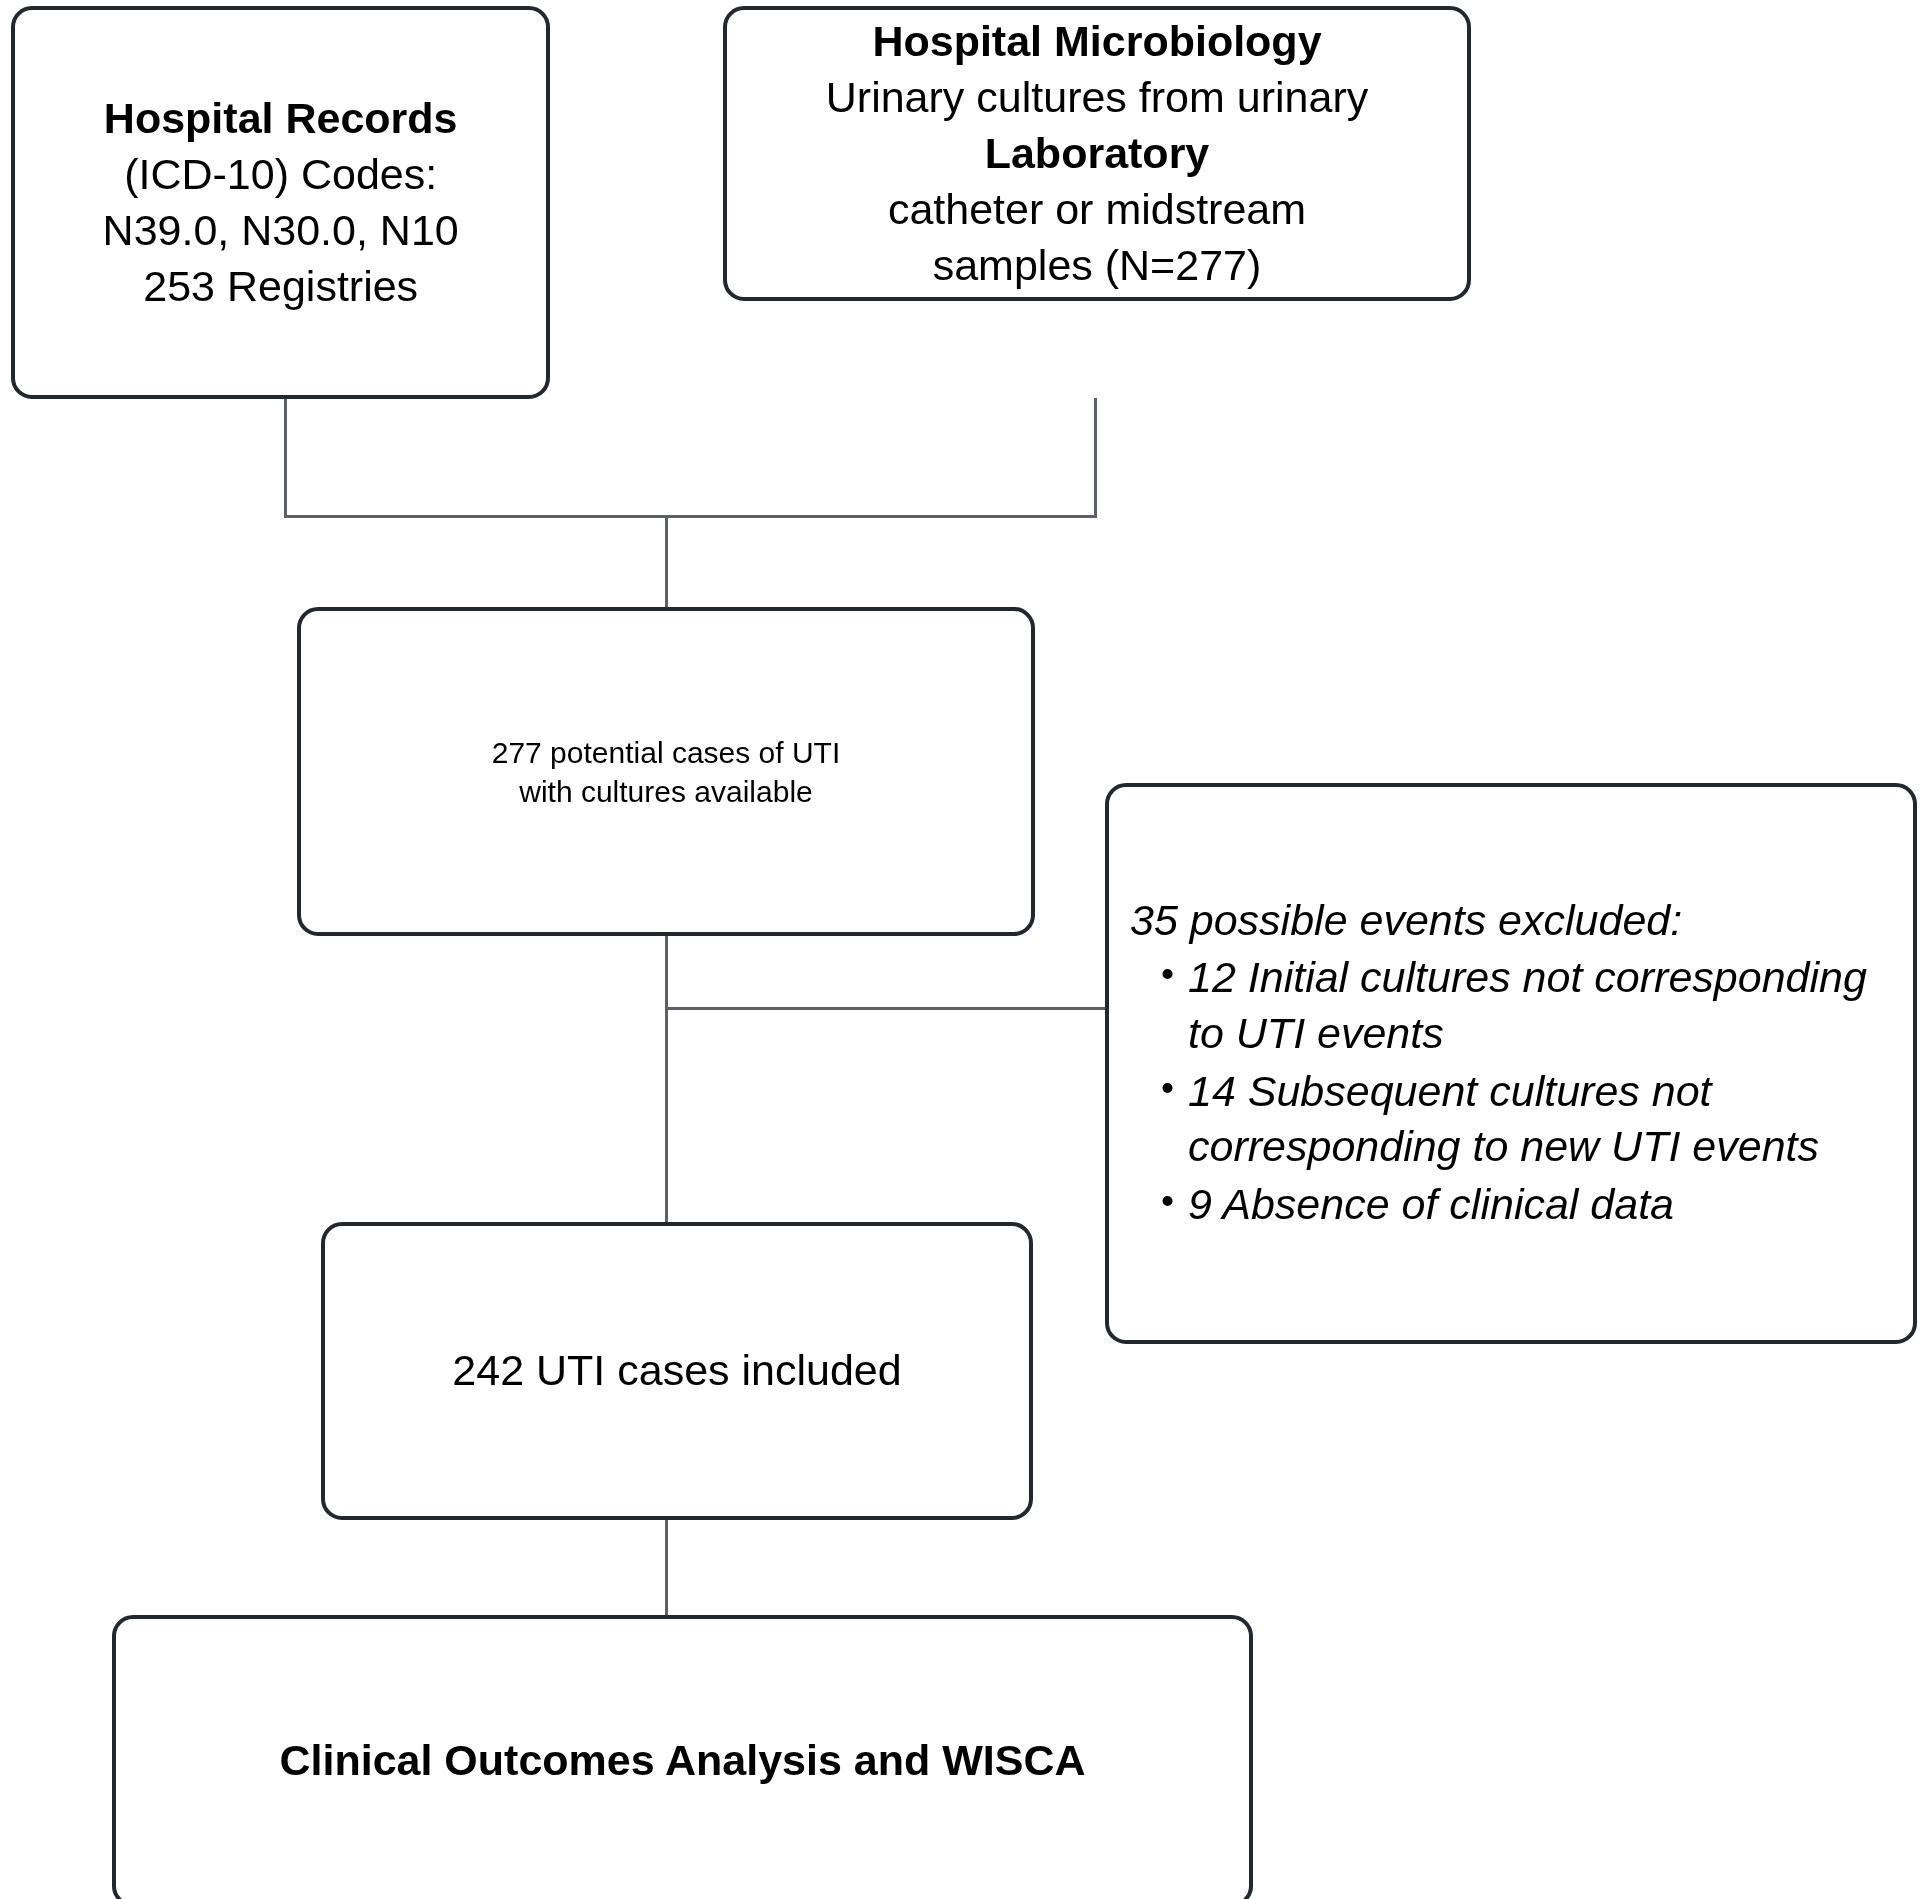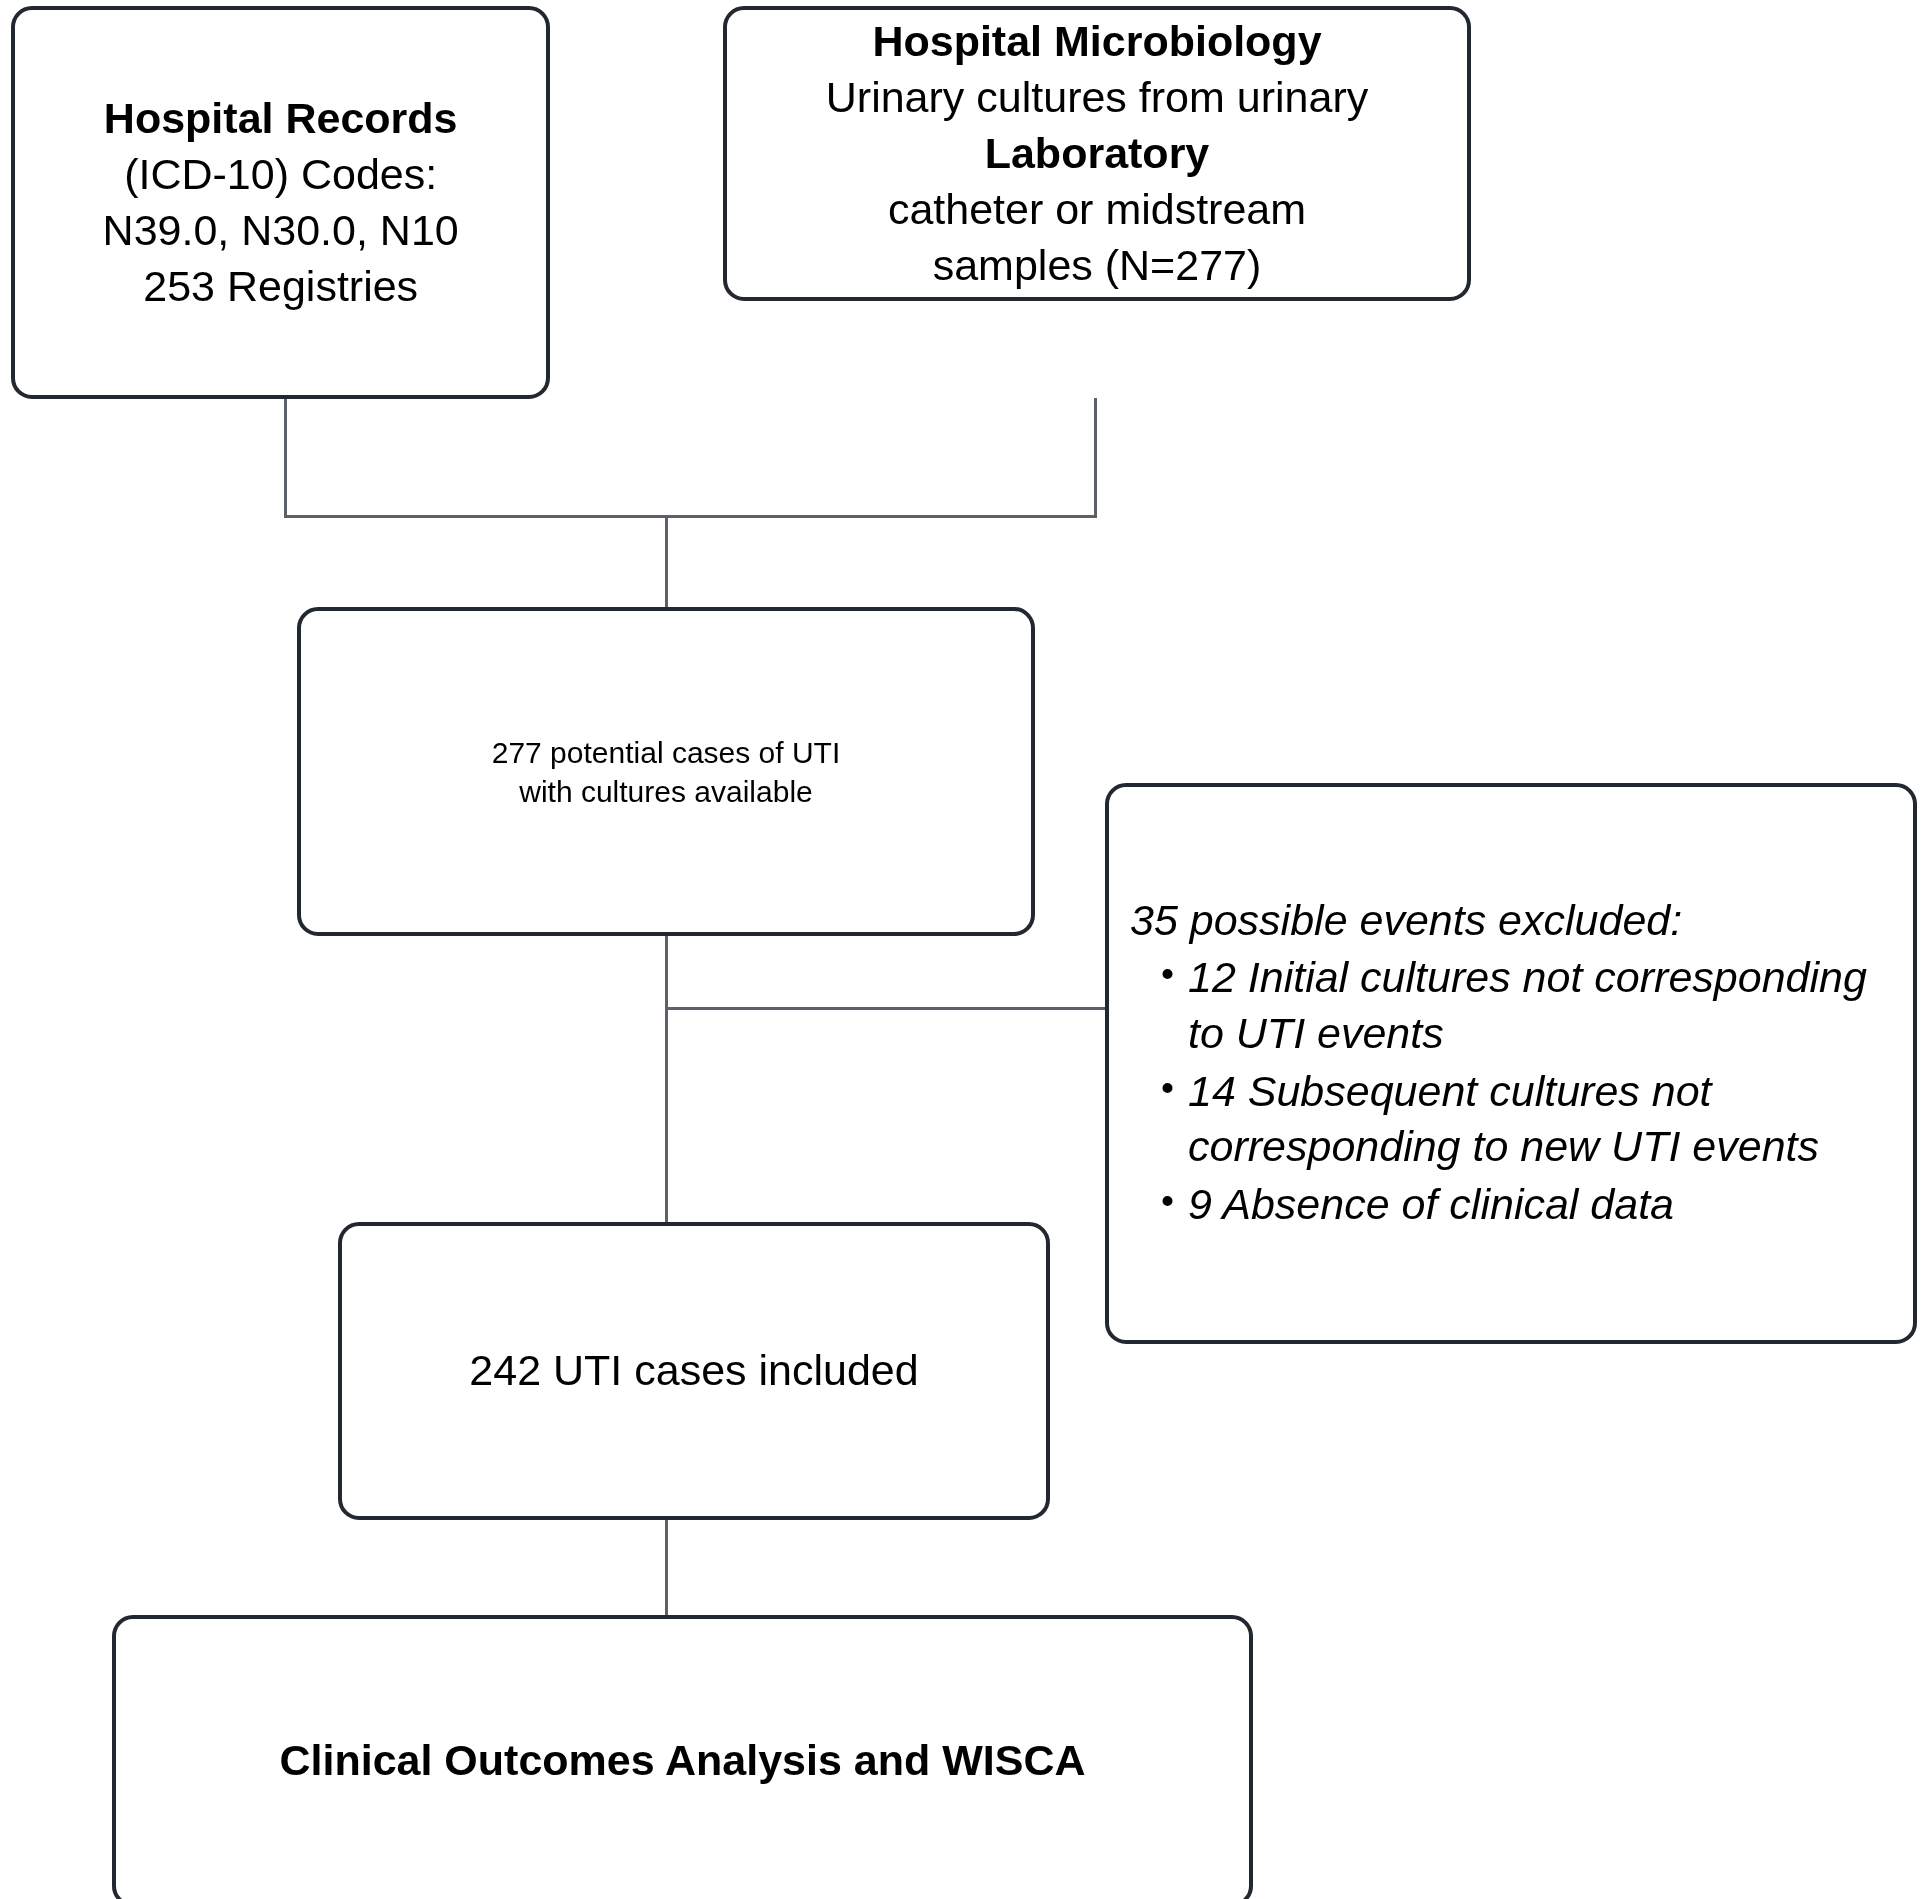--- a/index.html
+++ b/index.html
@@ -52,21 +52,21 @@
   #node-excluded {
     left: 1105px; top: 783px; width: 812px; height: 561px;
     font-size: 43px;
     align-items: flex-start;
     justify-content: center;
     padding: 0 21px 0 21px;
     text-align: left;
     font-style: italic;
   }
   #node-included {
-    left: 338px; top: 1222px; width: 712px;  height: 298px;
+    left: 321px; top: 1222px; width: 712px;  height: 298px;
     font-size: 43px;
     padding: 0 32px;
   }
   #node-outcomes {
     left: 112px; top: 1615px; width: 1141px; height: 292px;
     font-size: 43px;
     padding: 0 32px;
   }
 
   

